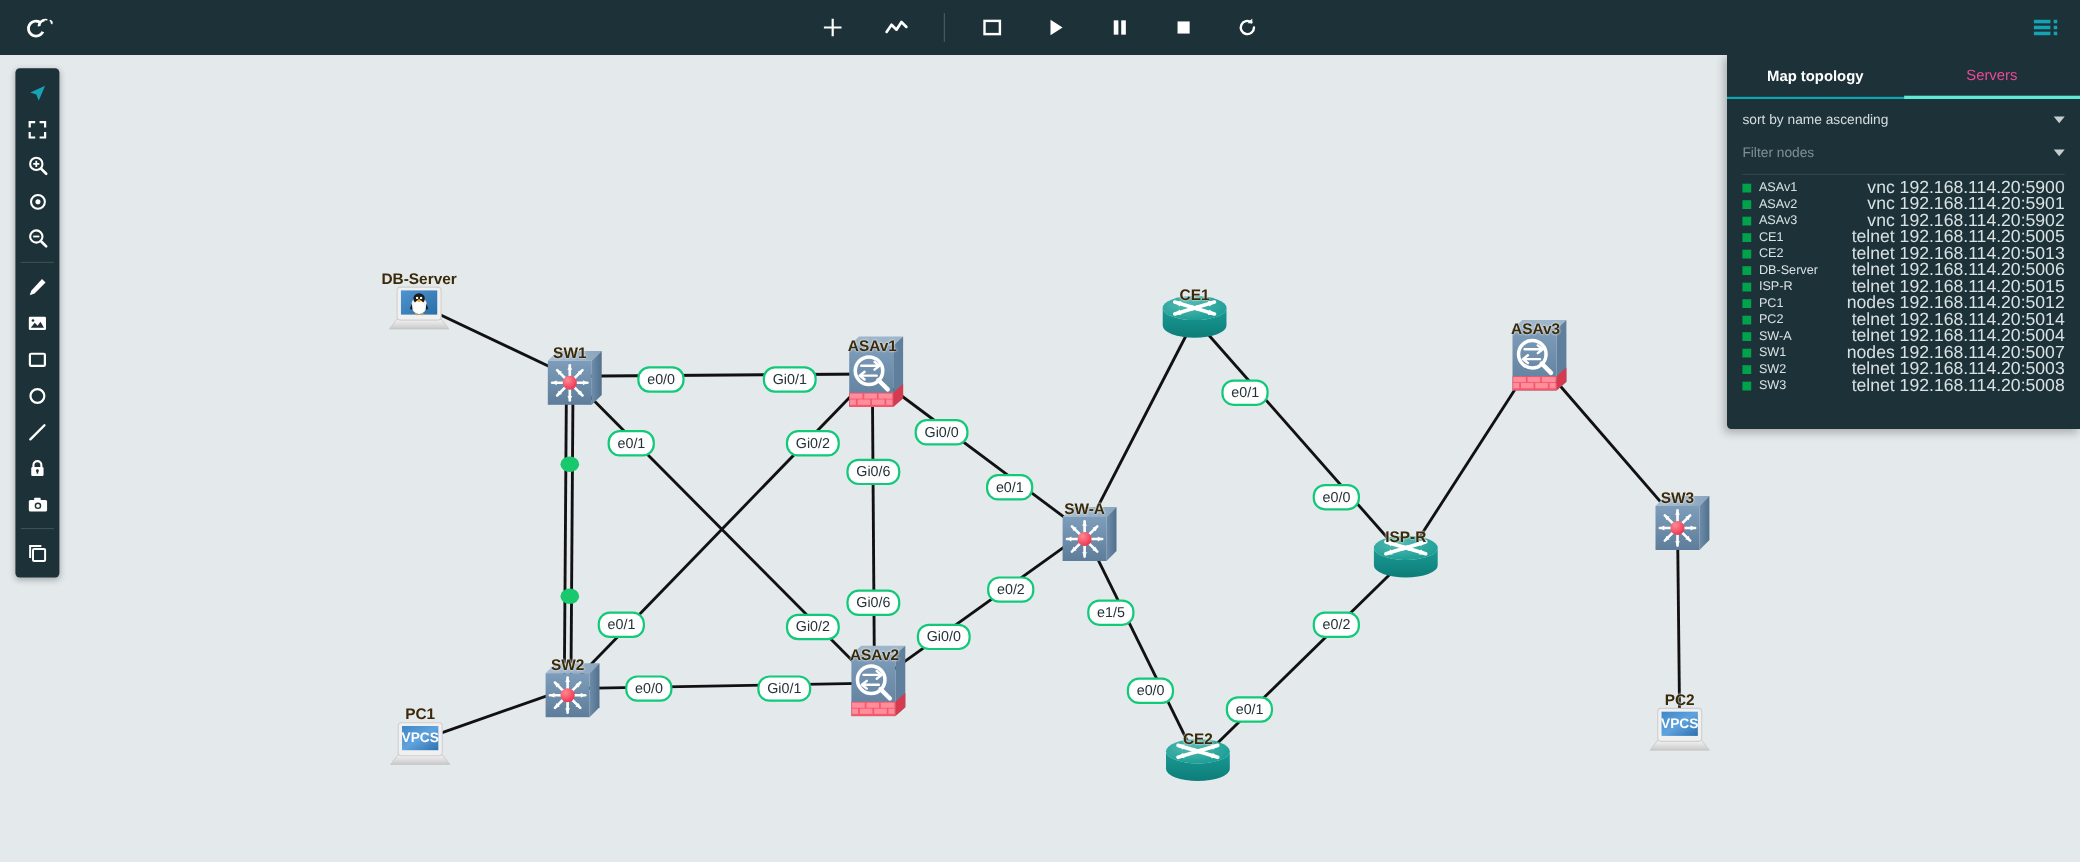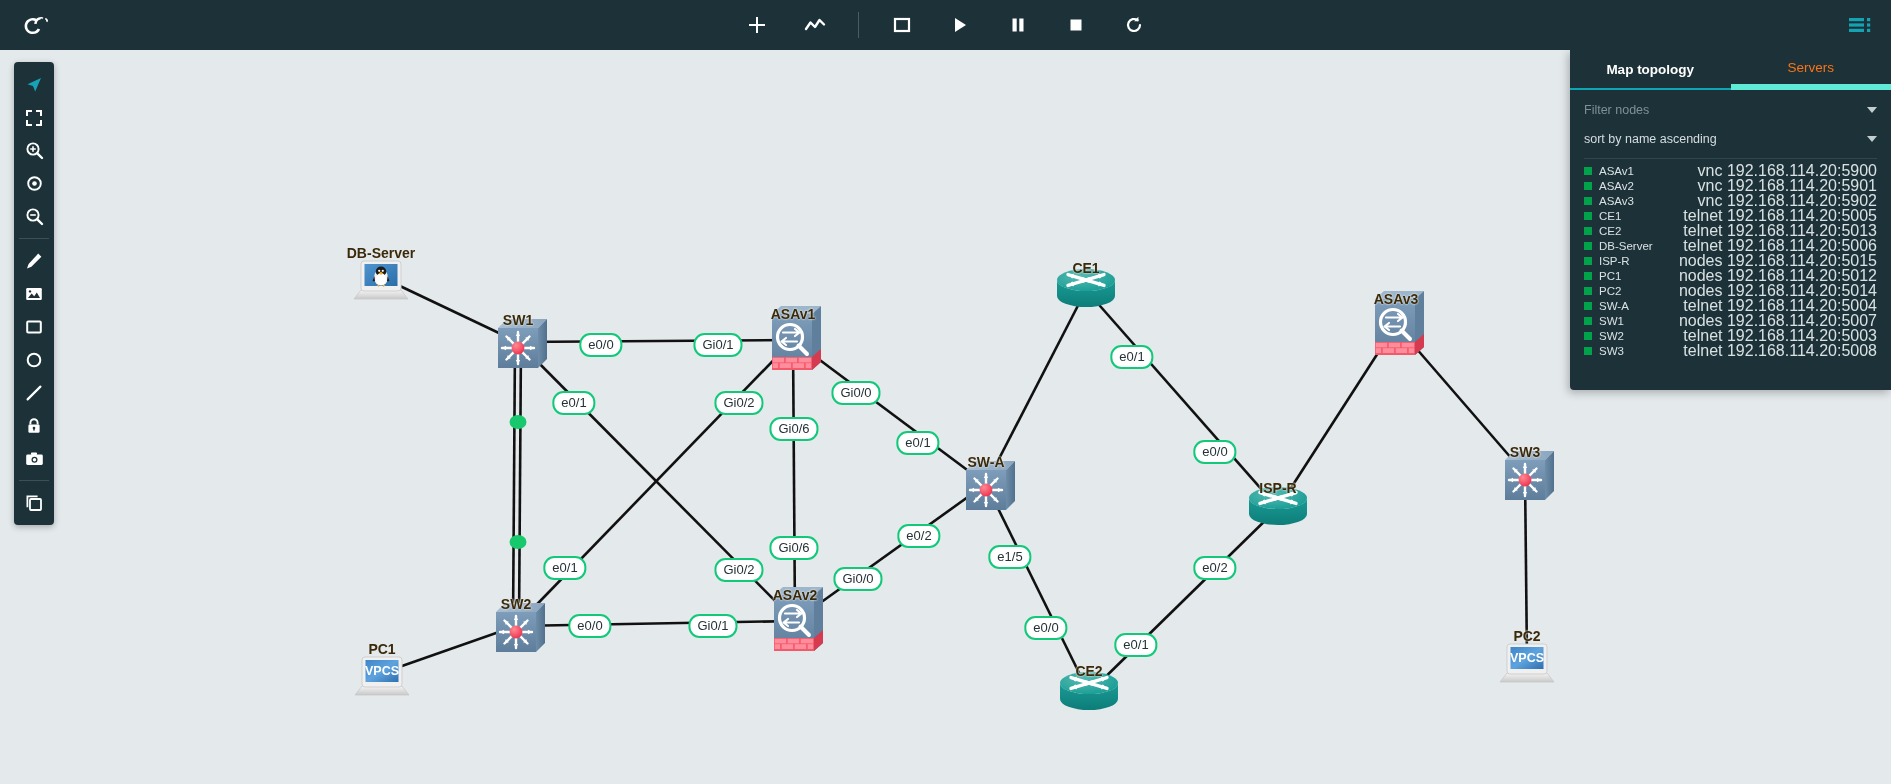--- a/index.html
+++ b/index.html
@@ -99,23 +99,23 @@
     border-radius: 0 0 0 4px;
     box-shadow: -2px 3px 8px rgba(0,0,0,.25);
     z-index: 35;
     display: flex; flex-direction: column;
   }
   #panel-tabs { display: flex; height: 40px; }
   .panel-tab {
     flex: 1;
     display: flex; align-items: center; justify-content: center;
     font-size: 13.5px;
-    color: #f97316;
+    color: #ec4899;
     cursor: pointer;
-    border-bottom: 6px solid #5eead4;
+    border-bottom: 3px solid #5eead4;
   }
   .panel-tab.active {
     color: #ffffff;
     font-weight: bold;
     border-bottom: 2px solid #0ea5b5;
   }
   .panel-select {
     height: 21px;
     margin: 0 14px;
     display: flex; align-items: center;
@@ -655,28 +655,28 @@
         <div class="port-label" style="left: 1046px; top: 578px; border-color: rgb(18, 201, 122);">e0/0</div>
         <div class="port-label" style="left: 1136px; top: 595px; border-color: rgb(18, 201, 122);">e0/1</div>
       </div>
   </div>
 
   <div id="right-panel">
     <div id="panel-tabs">
       <div class="panel-tab active">Map topology</div>
       <div class="panel-tab">Servers</div>
     </div>
+    <div class="panel-select" id="sort-select">
+      <span>sort by name ascending</span>
+      <span class="caret"></span>
+    </div>
     <div class="panel-select" id="filter-nodes">
       <span>Filter nodes</span>
       <span class="caret"></span>
     </div>
-    <div class="panel-select" id="sort-select">
-      <span>sort by name ascending</span>
-      <span class="caret"></span>
-    </div>
     <div id="node-list-divider"></div>
     <div id="node-list">
         <div class="node-row">
           <span class="status-dot" style="background: rgb(0, 163, 74);"></span>
           <span class="node-row-name">ASAv1</span>
           <span class="node-row-console">vnc 192.168.114.20:5900</span>
         </div>
         <div class="node-row">
           <span class="status-dot" style="background: rgb(0, 163, 74);"></span>
           <span class="node-row-name">ASAv2</span>
@@ -698,31 +698,31 @@
           <span class="node-row-console">telnet 192.168.114.20:5013</span>
         </div>
         <div class="node-row">
           <span class="status-dot" style="background: rgb(0, 163, 74);"></span>
           <span class="node-row-name">DB-Server</span>
           <span class="node-row-console">telnet 192.168.114.20:5006</span>
         </div>
         <div class="node-row">
           <span class="status-dot" style="background: rgb(0, 163, 74);"></span>
           <span class="node-row-name">ISP-R</span>
-          <span class="node-row-console">nodes 192.168.114.20:5015</span>
+          <span class="node-row-console">telnet 192.168.114.20:5015</span>
         </div>
         <div class="node-row">
           <span class="status-dot" style="background: rgb(0, 163, 74);"></span>
           <span class="node-row-name">PC1</span>
           <span class="node-row-console">nodes 192.168.114.20:5012</span>
         </div>
         <div class="node-row">
           <span class="status-dot" style="background: rgb(0, 163, 74);"></span>
           <span class="node-row-name">PC2</span>
-          <span class="node-row-console">nodes 192.168.114.20:5014</span>
+          <span class="node-row-console">telnet 192.168.114.20:5014</span>
         </div>
         <div class="node-row">
           <span class="status-dot" style="background: rgb(0, 163, 74);"></span>
           <span class="node-row-name">SW-A</span>
           <span class="node-row-console">telnet 192.168.114.20:5004</span>
         </div>
         <div class="node-row">
           <span class="status-dot" style="background: rgb(0, 163, 74);"></span>
           <span class="node-row-name">SW1</span>
           <span class="node-row-console">nodes 192.168.114.20:5007</span>

